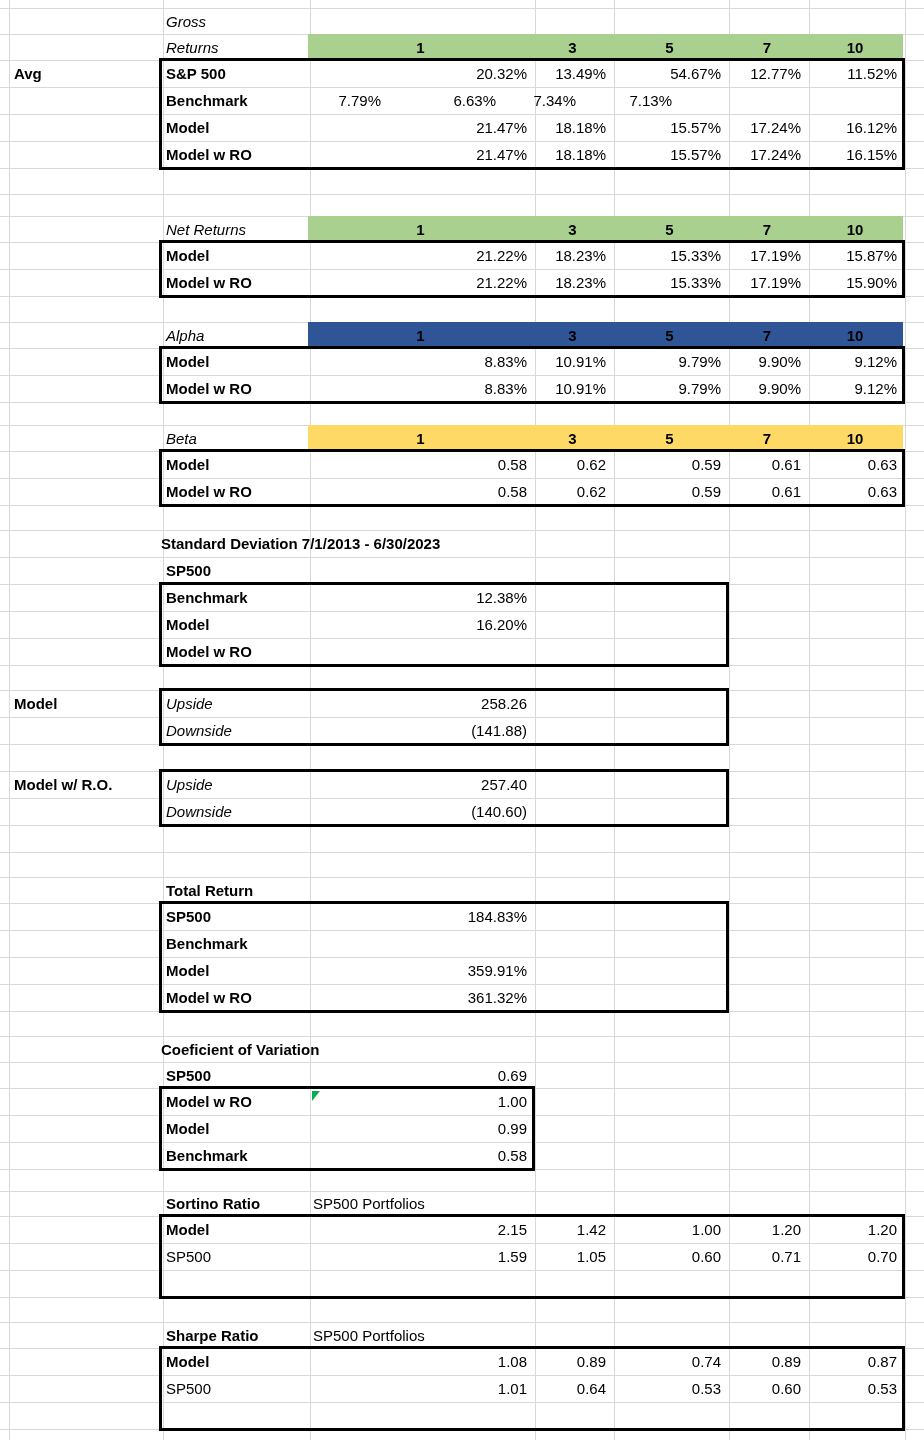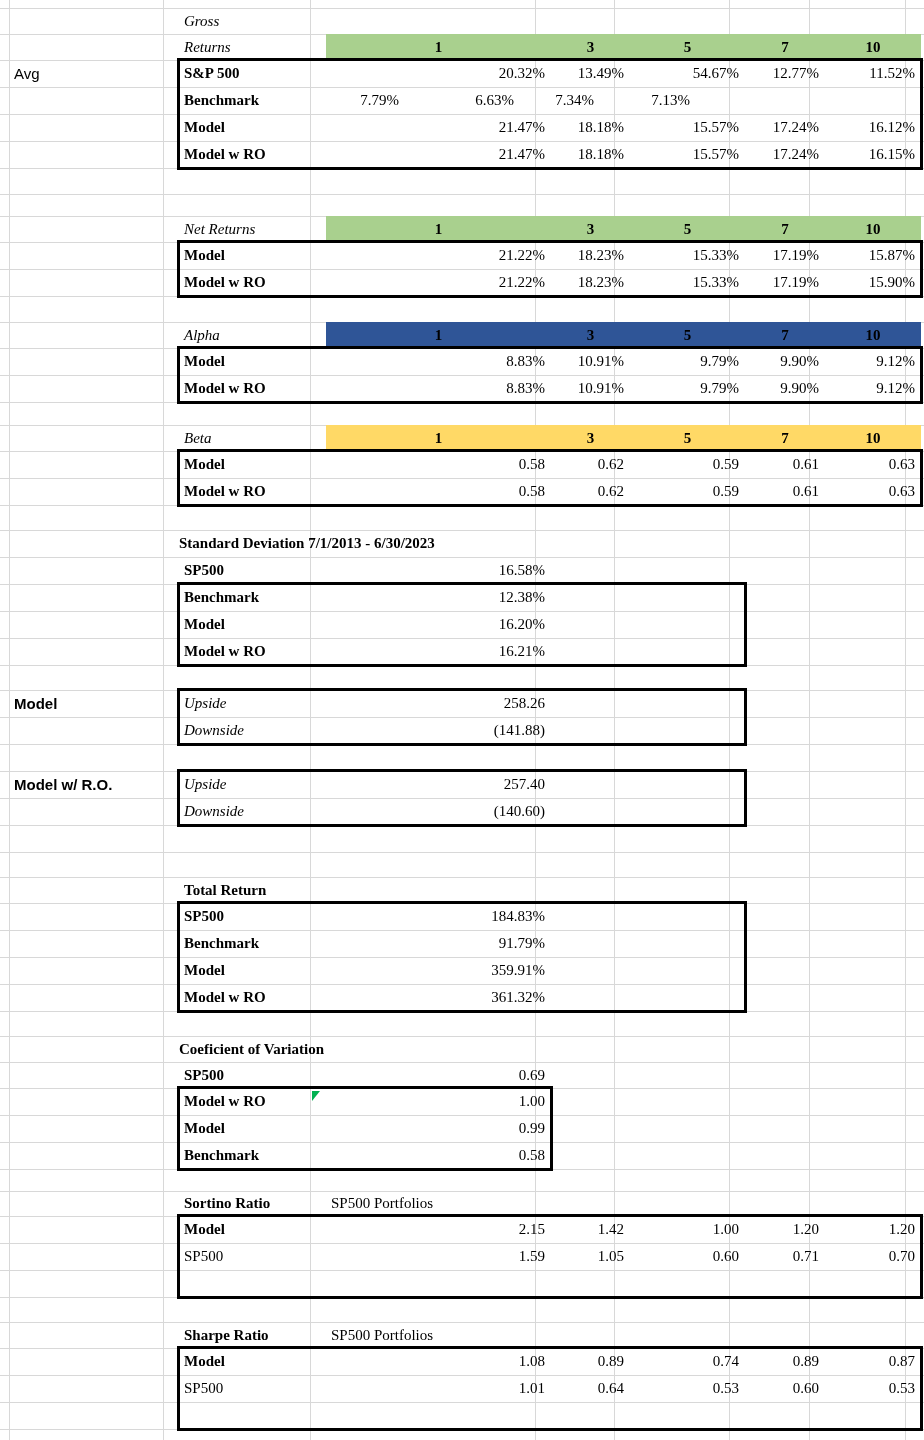--- a/index.html
+++ b/index.html
@@ -36,38 +36,38 @@
         transparent 985px 1011px,#d8d8d8 1011px 1012px,transparent 1012px 1036px,#d8d8d8 1036px 1037px,
         transparent 1037px 1062px,#d8d8d8 1062px 1063px,transparent 1063px 1088px,#d8d8d8 1088px 1089px,
         transparent 1089px 1115px,#d8d8d8 1115px 1116px,transparent 1116px 1142px,#d8d8d8 1142px 1143px,
         transparent 1143px 1169px,#d8d8d8 1169px 1170px,transparent 1170px 1191px,#d8d8d8 1191px 1192px,
         transparent 1192px 1216px,#d8d8d8 1216px 1217px,transparent 1217px 1243px,#d8d8d8 1243px 1244px,
         transparent 1244px 1270px,#d8d8d8 1270px 1271px,transparent 1271px 1297px,#d8d8d8 1297px 1298px,
         transparent 1298px 1322px,#d8d8d8 1322px 1323px,transparent 1323px 1348px,#d8d8d8 1348px 1349px,
         transparent 1349px 1375px,#d8d8d8 1375px 1376px,transparent 1376px 1402px,#d8d8d8 1402px 1403px,
         transparent 1403px 1429px,#d8d8d8 1429px 1430px,transparent 1430px 100%);
   }
-  .sec{position:absolute;left:179px;width:742px;font-family:Liberation Serif, serif;}
+  .sec{position:absolute;left:161px;width:742px;}
   .r{display:flex;height:27px;align-items:stretch;}
   .r26{height:26px;} .r25{height:25px;}
   .cell{display:flex;align-items:center;box-sizing:border-box;white-space:nowrap;}
   .lab{width:147px;padding-left:5px;font-weight:700;}
   .it{font-style:italic;font-weight:400;}
   .plain{font-weight:400;}
   .title{font-weight:700;}
   .sub{width:225px;padding-left:5px;font-weight:400;}
   .subB{width:225px;padding-left:5px;font-weight:700;}
   .cD{width:225px;} .cE{width:79px;} .cF{width:115px;} .cG{width:80px;} .cH{width:96px;}
   .num{justify-content:flex-end;padding-right:6px;font-weight:400;}
   .hc{justify-content:center;font-weight:700;}
   .bandg{background:#A9D08E;} .bandb{background:#2F5597;} .bandy{background:#FFD966;}
   .grp{position:relative;}
   .w566{width:566px;} .w372{width:372px;}
   .grp::after{content:"";position:absolute;inset:-2px;border:3px solid #000;pointer-events:none;}
-  .side{position:absolute;left:14px;height:27px;display:flex;align-items:center;font-weight:400;}
+  .side{position:absolute;left:14px;height:27px;display:flex;align-items:center;font-weight:700;}
   .side.b{font-weight:700;}
   #flag{position:absolute;left:312px;top:1091px;width:8px;height:10px;background:#00B050;
         clip-path:polygon(0 0,100% 0,0 100%);}
 </style>
 </head>
 <body>
 
 <div id="sheet">
 
   <div class="side" style="top:60px">Avg</div>
@@ -207,34 +207,32 @@
       </div>
     </div>
   </div>
 
   <div class="sec" style="top:530px">
     <div class="r">
       <div class="cell title">Standard Deviation 7/1/2013 - 6/30/2023</div>
     </div>
     <div class="r">
       <div class="cell lab">SP500</div>
-      <div class="cell cD num">16.58%</div>
     </div>
     <div class="grp w566">
       <div class="r">
         <div class="cell lab">Benchmark</div>
         <div class="cell cD num">12.38%</div>
       </div>
       <div class="r">
         <div class="cell lab">Model</div>
         <div class="cell cD num">16.20%</div>
       </div>
       <div class="r">
         <div class="cell lab">Model w RO</div>
-        <div class="cell cD num">16.21%</div>
       </div>
     </div>
   </div>
 
   <div class="sec" style="top:690px">
     <div class="grp w566">
       <div class="r">
         <div class="cell lab it">Upside</div>
         <div class="cell cD num">258.26</div>
       </div>
@@ -260,21 +258,20 @@
     <div class="r r26">
       <div class="cell lab">Total Return</div>
     </div>
     <div class="grp w566">
       <div class="r">
         <div class="cell lab">SP500</div>
         <div class="cell cD num">184.83%</div>
       </div>
       <div class="r">
         <div class="cell lab">Benchmark</div>
-        <div class="cell cD num">91.79%</div>
       </div>
       <div class="r">
         <div class="cell lab">Model</div>
         <div class="cell cD num">359.91%</div>
       </div>
       <div class="r">
         <div class="cell lab">Model w RO</div>
         <div class="cell cD num">361.32%</div>
       </div>
     </div>

